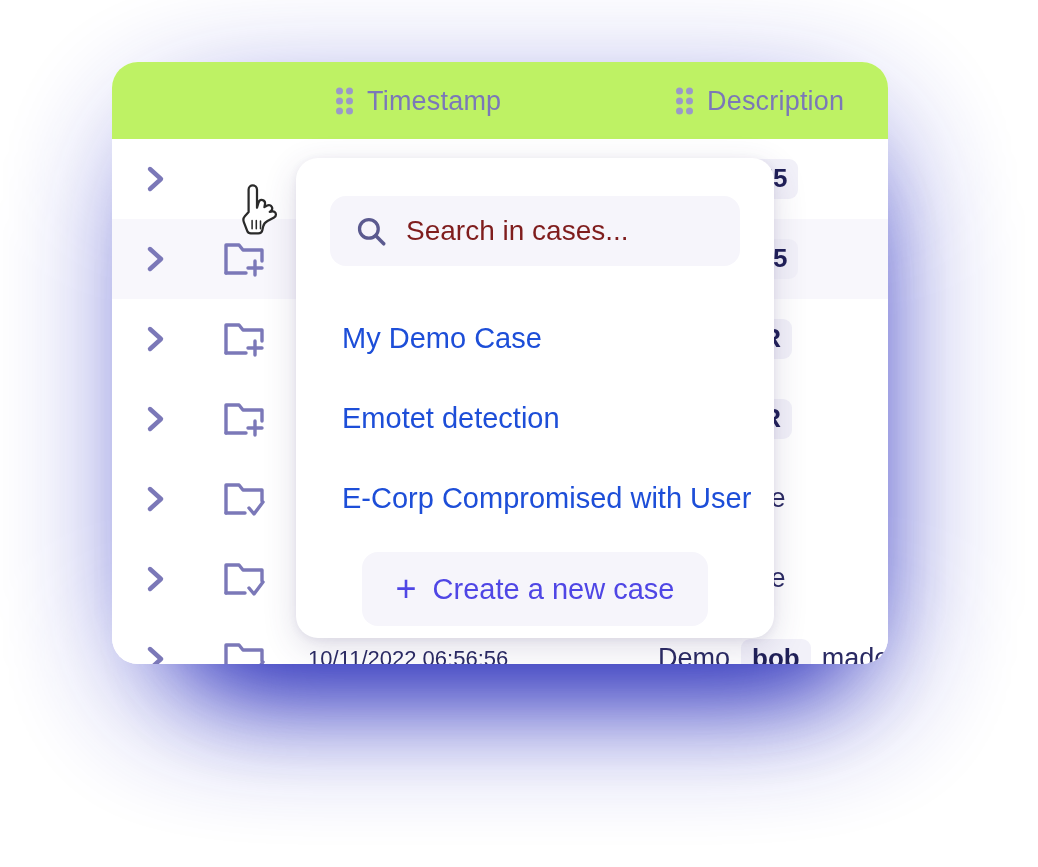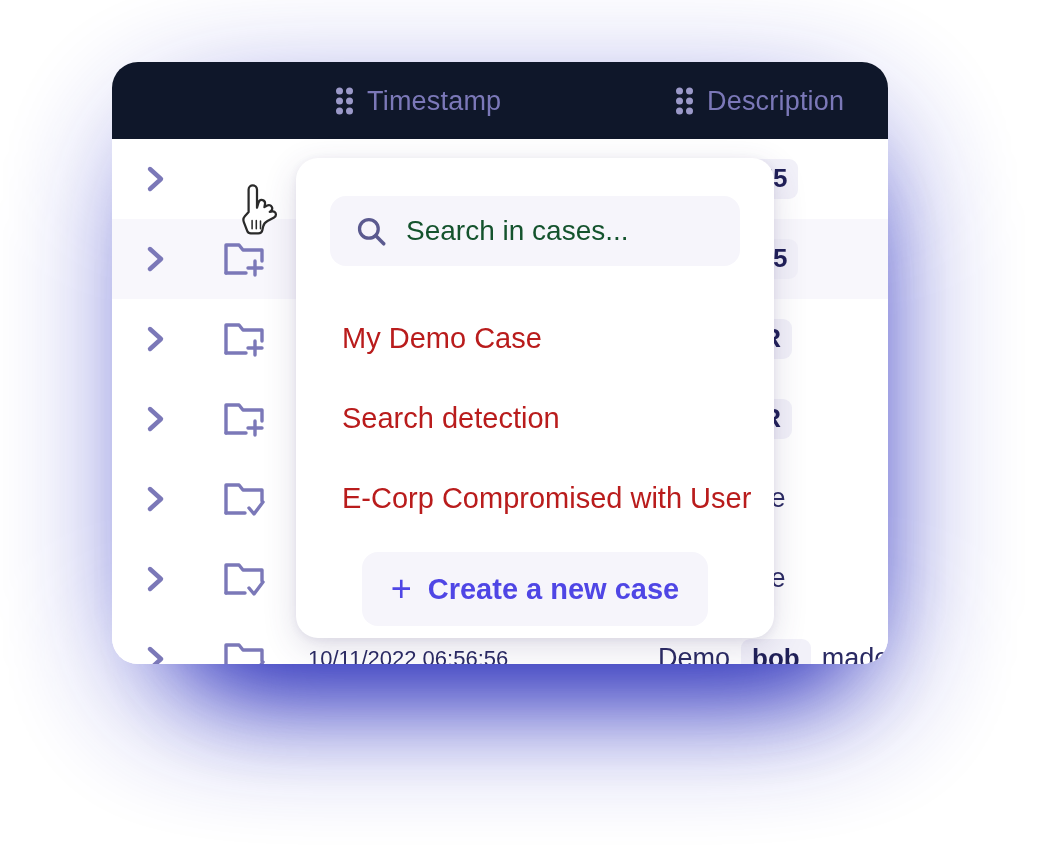--- a/index.html
+++ b/index.html
@@ -51,21 +51,21 @@
     border-radius: 26px;
     overflow: hidden;
   }
 
   
   .table-header {
     position: absolute;
     left: 0; top: 0;
     width: 100%;
     height: 77px;
-    background: #0f172a;
+    background: #bef264;
     border-bottom: 2px solid #14b8a6;
   }
   .hdr-cell {
     position: absolute;
     display: flex;
     align-items: center;
     gap: 14px;
     top: 50%;
     transform: translateY(-50%);
     white-space: nowrap;
@@ -211,38 +211,38 @@
     background: #f6f5fb;
     border-radius: 16px;
     display: flex;
     align-items: center;
     gap: 18px;
     padding: 0 24px;
     box-sizing: border-box;
   }
   .search-text {
     font-size: 28px;
-    color: #14532d;
+    color: #7f1d1d;
     white-space: nowrap;
   }
   .case-list {
     position: absolute;
     left: 0;
     top: 140px;
     width: 100%;
   }
   .case-item {
     height: 80px;
     display: flex;
     align-items: center;
     padding-left: 46px;
     padding-right: 20px;
     box-sizing: border-box;
     font-size: 29px;
-    color: #b91c1c;
+    color: #1d4ed8;
     white-space: nowrap;
     overflow: hidden;
   }
   .create-btn {
     position: absolute;
     left: 66px;
     top: 394px;
     width: 346px;
     height: 74px;
     background: #f6f5fb;
@@ -257,21 +257,21 @@
   }
   .create-plus {
     font-size: 36px;
     color: #4f46e5;
     line-height: 1;
     font-weight: 400;
   }
   .create-label {
     font-size: 29px;
     color: #4f46e5;
-    font-weight: bold;
+    font-weight: normal;
     white-space: nowrap;
   }
 </style>
 </head>
 <body>
 
 <div id="stage">
 
   <div id="glow"></div>
   <div id="glow2"></div>
@@ -464,21 +464,21 @@
           <path d="M15.4 15.4 L21 21" stroke="#5b5a8f" stroke-width="2.5" stroke-linecap="round"></path>
         </svg>
         <span class="search-text">Search in cases...</span>
       </div>
 
       <div class="case-list">
         <div class="case-item">
           <span>My Demo Case</span>
         </div>
         <div class="case-item">
-          <span>Search detection</span>
+          <span>Emotet detection</span>
         </div>
         <div class="case-item">
           <span>E-Corp Compromised with User</span>
         </div>
       </div>
 
       <button class="create-btn">
         <span class="create-plus">+</span>
         <span class="create-label">Create a new case</span>
       </button>

